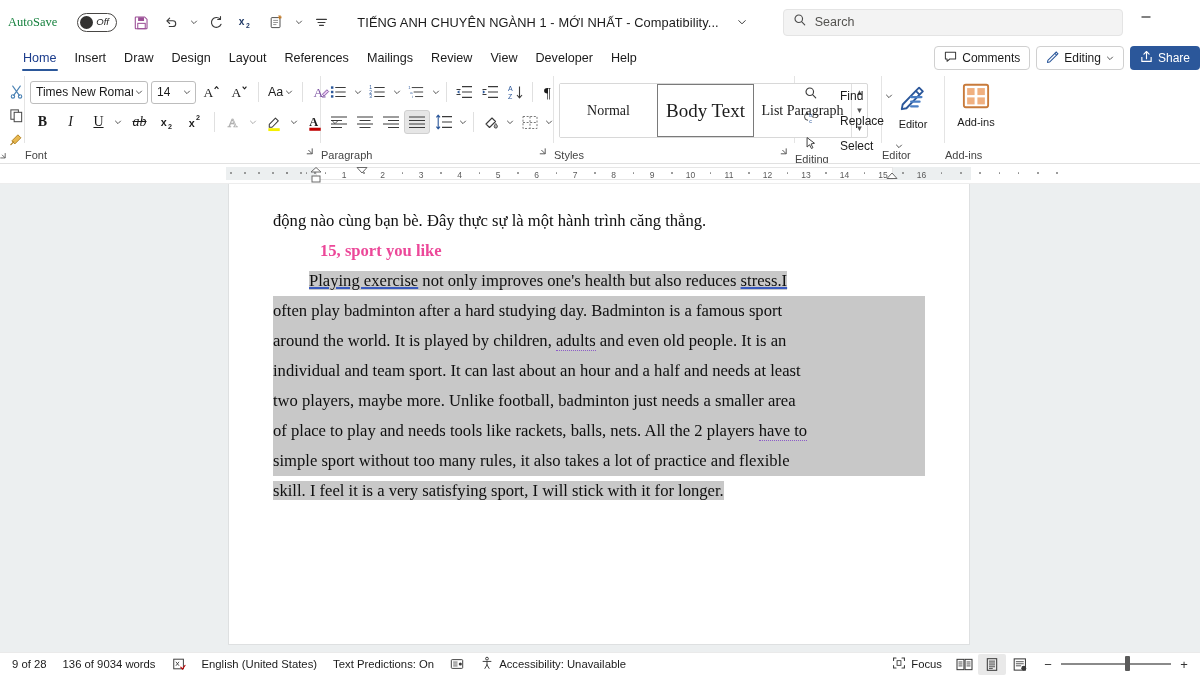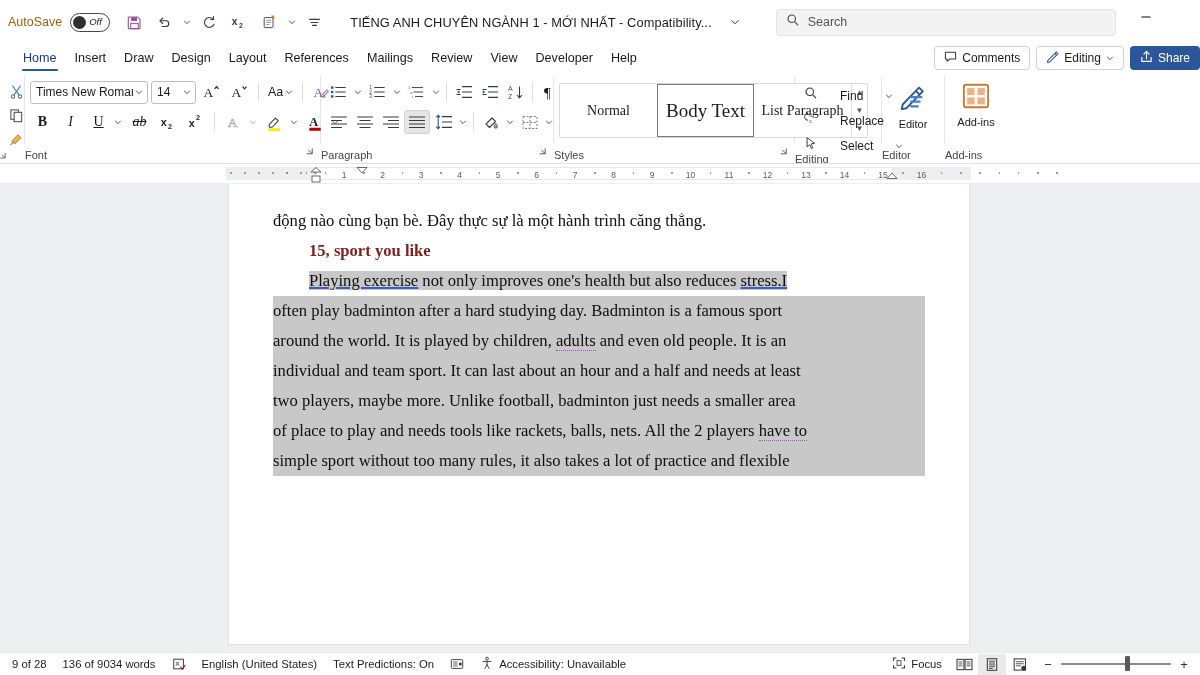--- a/index.html
+++ b/index.html
@@ -14,21 +14,21 @@
   .app { width: 1200px; height: 675px; display: flex; flex-direction: column; background:#fff; }
 
   
   .titlebar {
     height: 44px; flex: 0 0 44px;
     display: flex; align-items: center;
     background: #ffffff;
     padding: 0 6px 0 8px;
     gap: 0;
   }
-  .autosave-label { font-size: 12.5px; color: #a16207; margin-right: 8px; white-space: nowrap; }
+  .autosave-label { font-size: 12.5px; color: #15803d; margin-right: 20px; white-space: nowrap; font-family: Liberation Serif, serif; }
   .toggle {
     width: 40px; height: 19px; border-radius: 10px;
     border: 1.3px solid #484644; background: #ffffff;
     display: flex; align-items: center; padding: 0 2px; gap: 3px;
     position: relative; cursor: pointer; flex: 0 0 auto;
   }
   .toggle .knob { width: 13px; height: 13px; border-radius: 50%; background: #323130; flex:0 0 auto; }
   .toggle .off-txt { font-size: 9.5px; color: #1b1b1b; line-height: 1; font-style: italic; }
 
   .qat { display:flex; align-items:center; gap: 2px; margin-left: 10px; }
@@ -190,21 +190,21 @@
   .docarea {
     flex: 1 1 auto; background: #eceff0; position: relative; overflow: hidden;
     display: flex; justify-content: flex-start;
   }
   .page {
     position: absolute; left: 229px; top: 0; width: 740px; height: 460px;
     background: #ffffff; box-shadow: 0 0 0 1px rgba(0,0,0,0.06);
   }
   .page-inner { padding: 22px 44px 0 44px; font-family: "Liberation Serif", serif; }
   .p-line { font-size: 16.6px; line-height: 30px; color: #0f0f0f; }
-  .p-head { font-size: 16.6px; line-height: 30px; font-weight: bold; margin-left: 36px; color:#7f1d1d; }
+  .p-head { font-size: 16.6px; line-height: 30px; font-weight: bold; margin-left: 47px; color:#ec4899; }
   .p-body {
     font-size: 16.6px; line-height: 30px; color:#0f0f0f;
     text-align: justify; text-align-last: left;
     position: relative;
   }
   .hl { background: #c8c8c8; }
   .u-blue { text-decoration: underline; text-decoration-color: #3b5bbf; text-decoration-thickness: 1.5px; }
   .u-dot { border-bottom: 1.5px dotted #8b5cc7; }
 
   
@@ -884,20 +884,21 @@
         <div class="p-body">
           <div style="margin-left:36px;">
             <span class="hl"><span class="u-blue">Playing exercise</span> not only improves one's health but also reduces <span class="u-blue">stress.I</span></span>
           </div>
           <div class="hl">often play badminton after a hard studying day. Badminton is a famous sport</div>
           <div class="hl">around the world. It is played by children, <span class="u-dot">adults</span> and even old people. It is an</div>
           <div class="hl">individual and team sport. It can last about an hour and a half and needs at least</div>
           <div class="hl">two players, maybe more. Unlike football, badminton just needs a smaller area</div>
           <div class="hl">of place to play and needs tools like rackets, balls, nets. All the 2 players <span class="u-dot">have to</span></div>
           <div class="hl">simple sport without too many rules, it also takes a lot of practice and flexible</div>
+          <div><span class="hl">skill. I feel it is a very satisfying sport, I will stick with it for longer.</span></div>
         </div>
       </div>
     </div>
   </div>
 
   <div class="statusbar">
     <div class="sb-item">9 of 28</div>
     <div class="sb-item">136 of 9034 words</div>
     <div class="sb-item">
       <svg width="14" height="14" viewBox="0 0 16 16">

